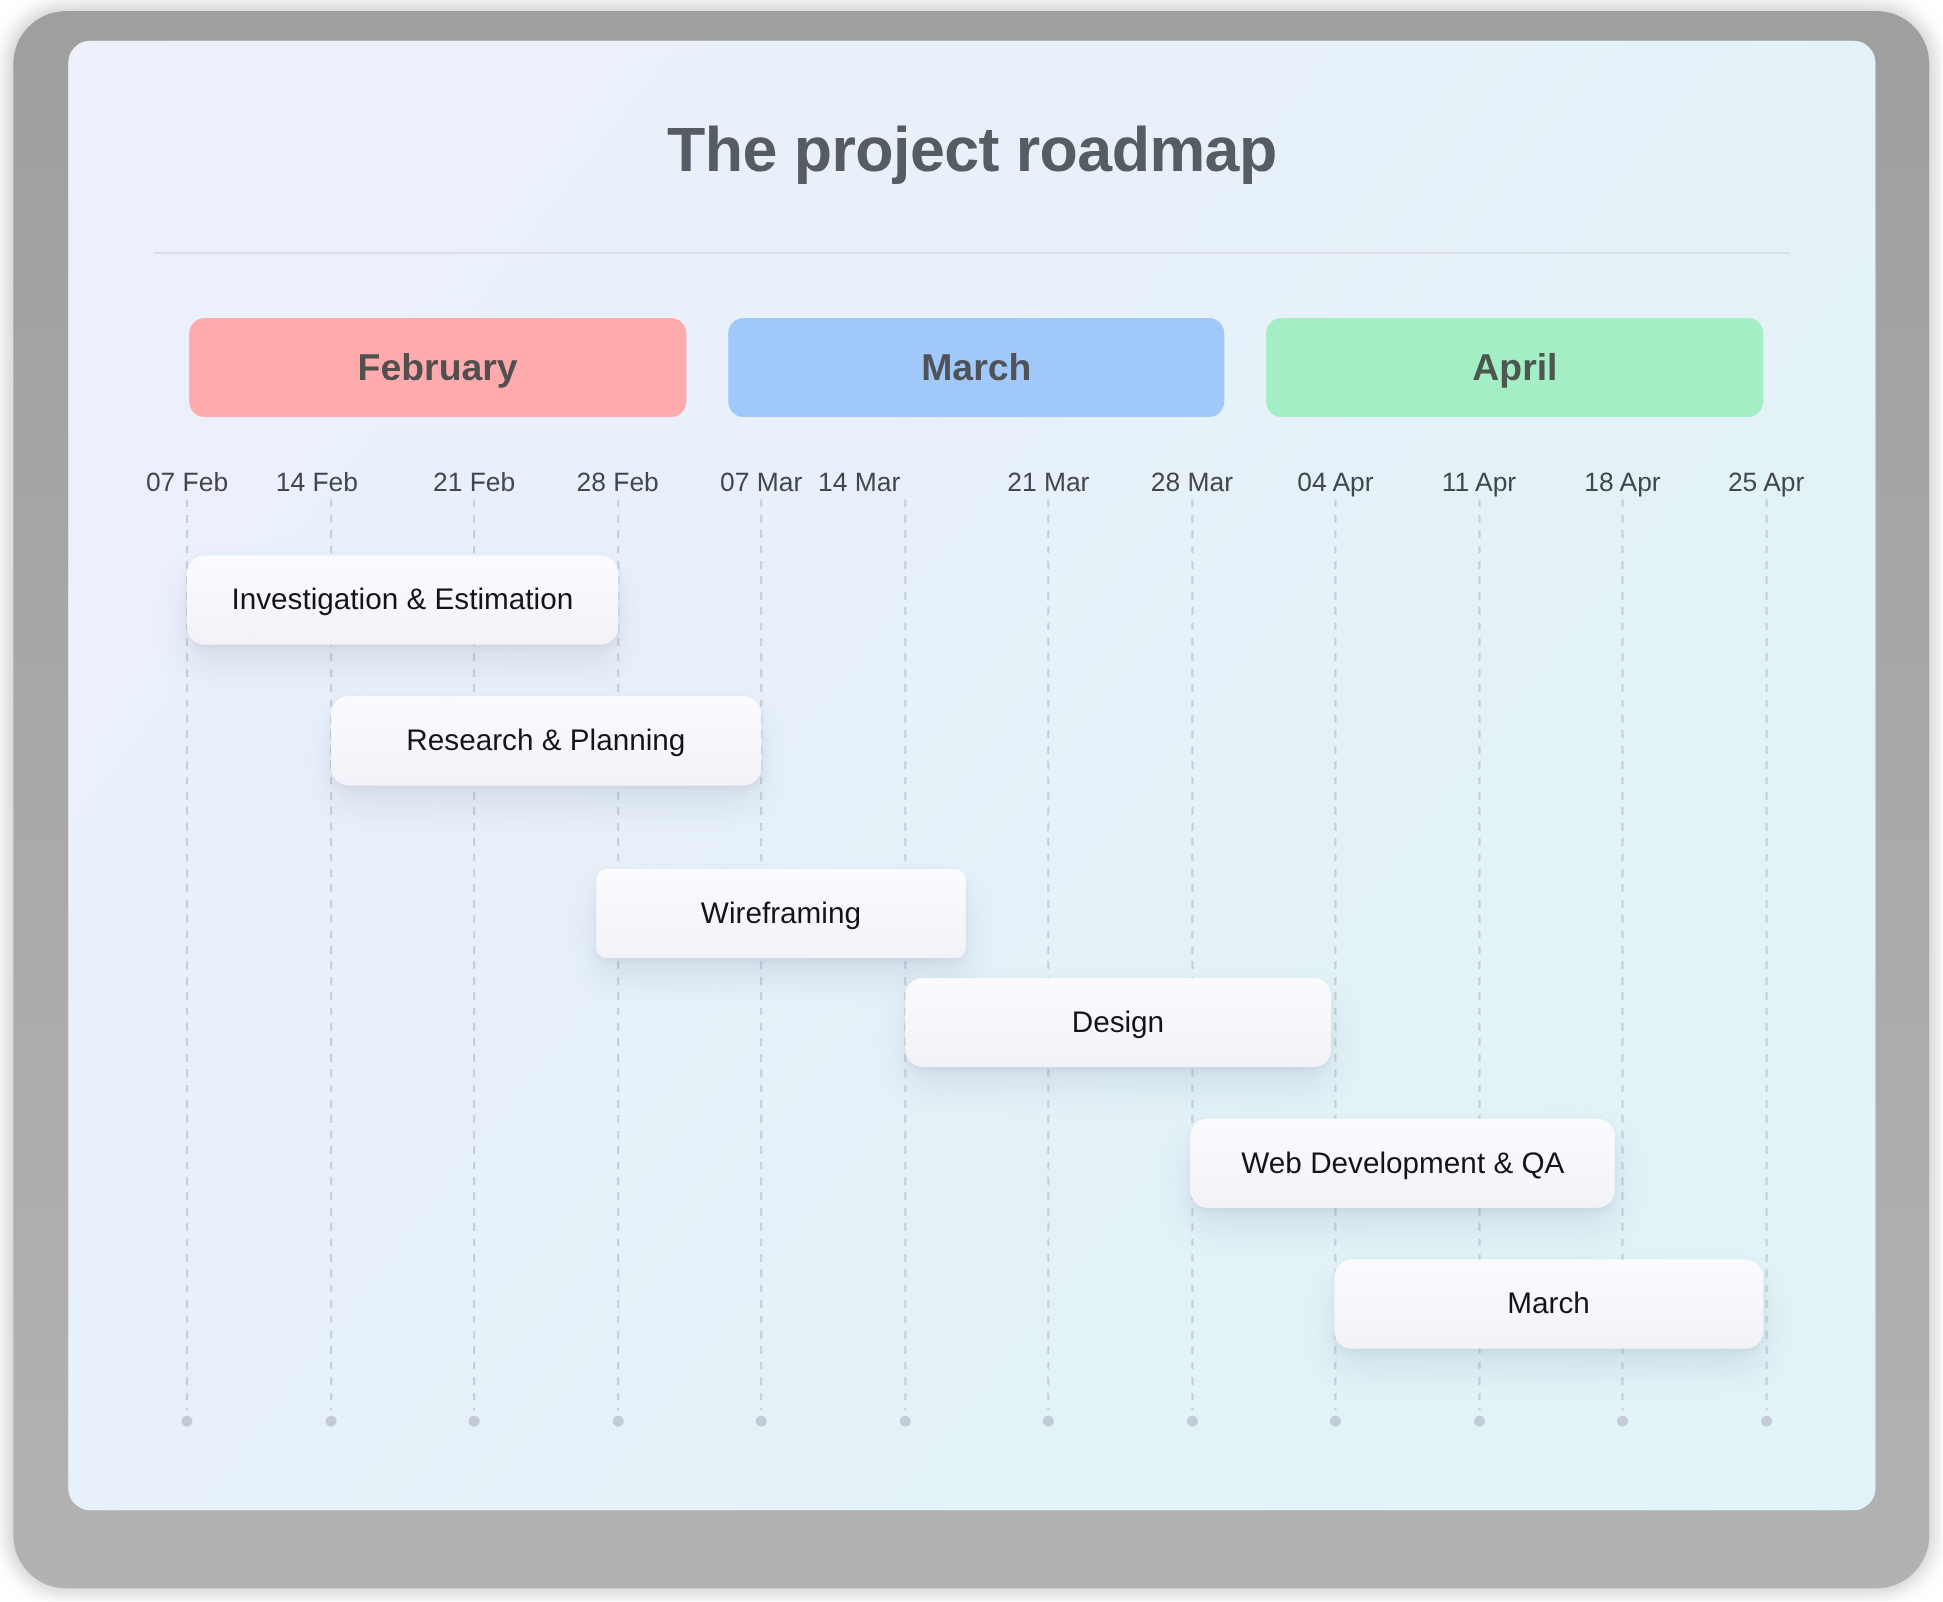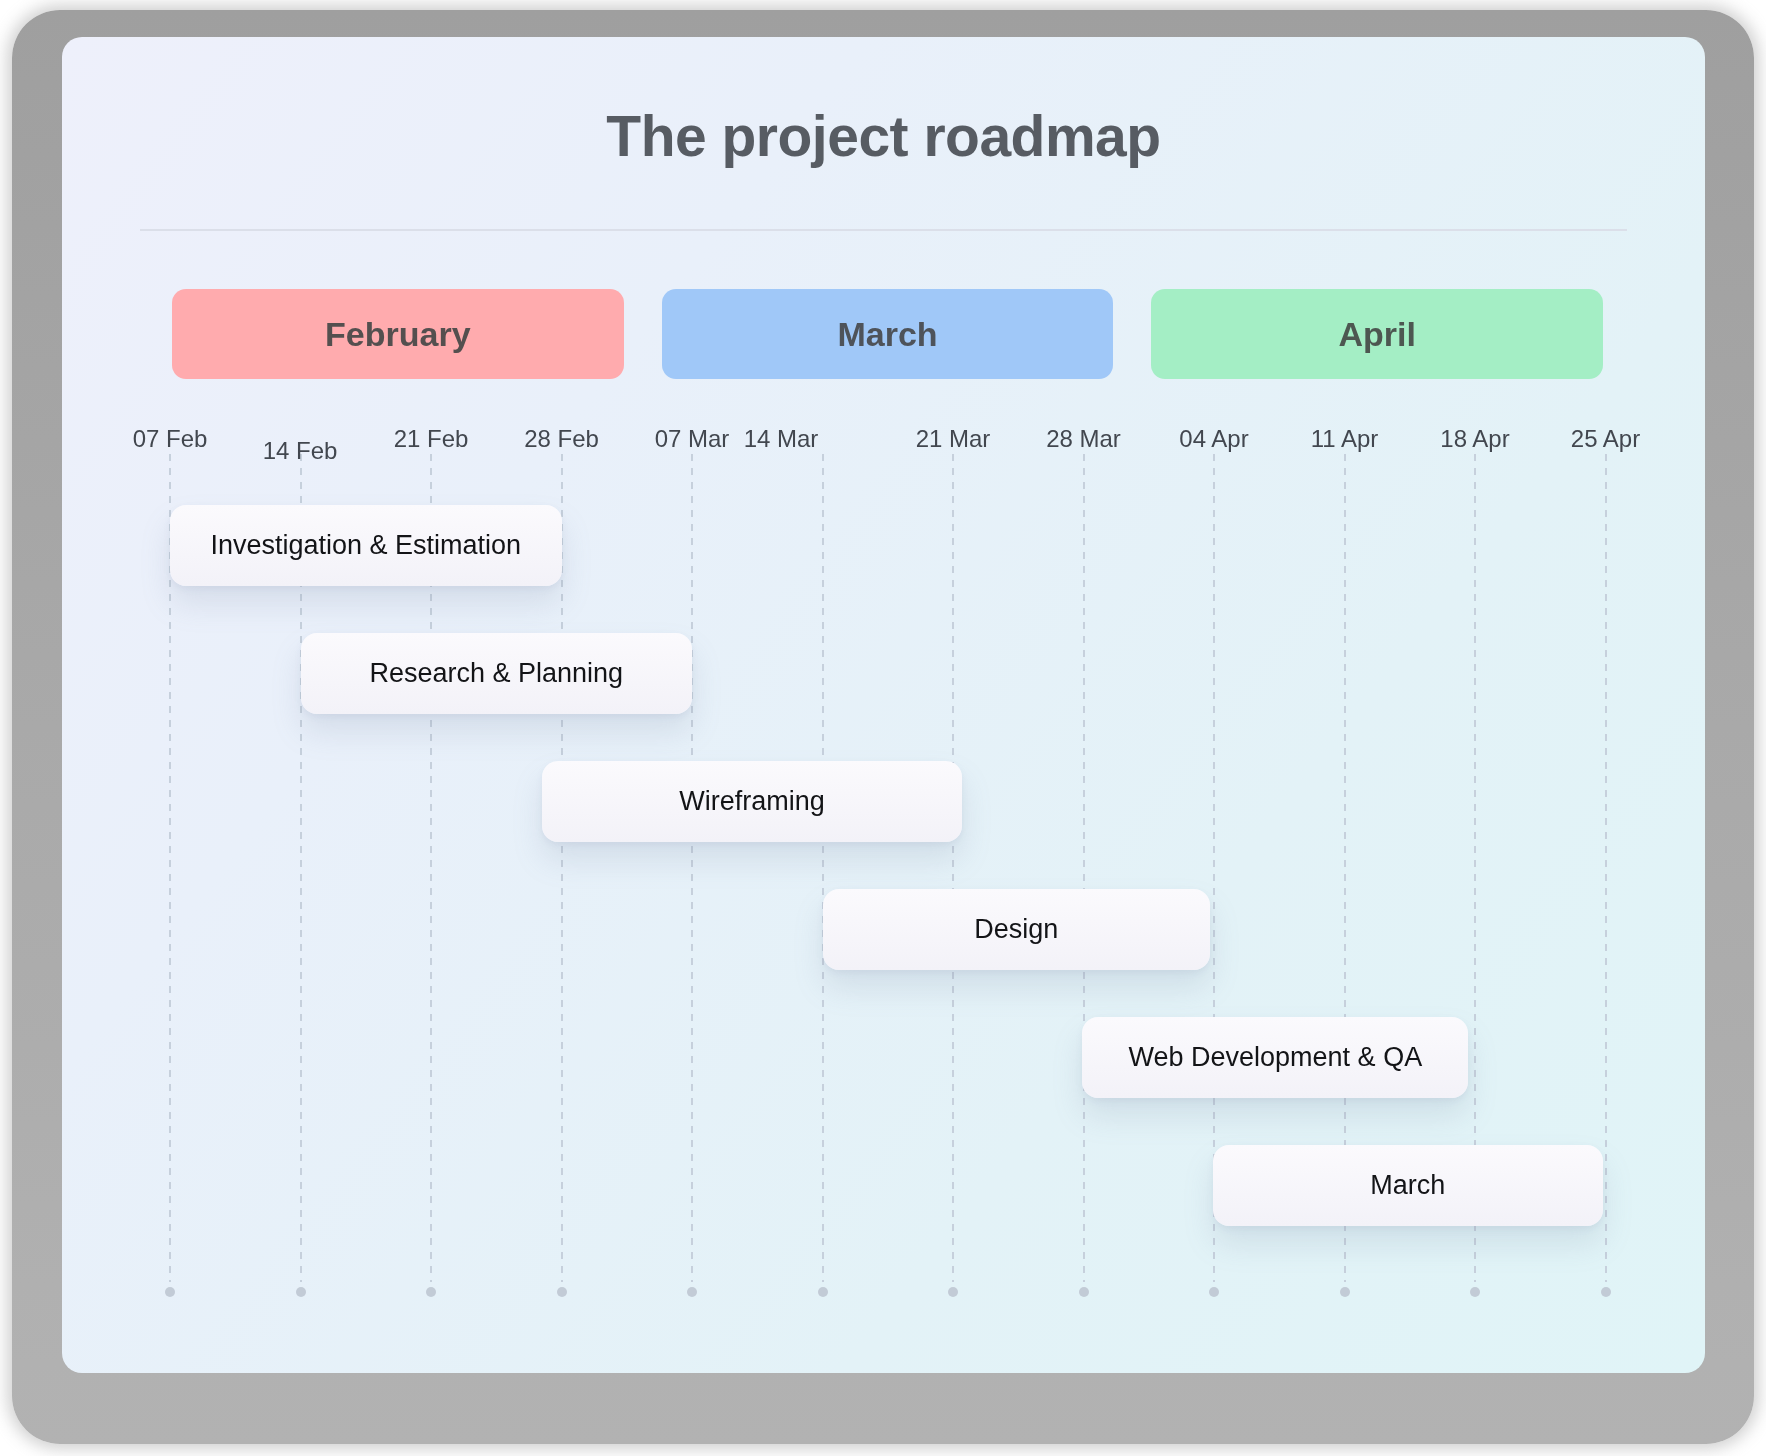--- a/index.html
+++ b/index.html
@@ -47,21 +47,21 @@
           <div class="month-box" style="background: rgb(164, 238, 197); color: rgb(77, 87, 81);">
             <span>April</span>
           </div>
         </div>
       <div class="chart" id="chart">
           <div class="gridline" style="left: 107px;"></div>
           <div class="gdot" style="left: 103px;"></div>
           <div class="tick" style="left: 108px;">07 Feb</div>
           <div class="gridline" style="left: 237.5px;"></div>
           <div class="gdot" style="left: 233.5px;"></div>
-          <div class="tick" style="left: 238px; margin-top: 12px;">14 Feb</div>
+          <div class="tick" style="left: 226px;">14 Feb</div>
           <div class="gridline" style="left: 368px;"></div>
           <div class="gdot" style="left: 364px;"></div>
           <div class="tick" style="left: 369px;">21 Feb</div>
           <div class="gridline" style="left: 498.5px;"></div>
           <div class="gdot" style="left: 494.5px;"></div>
           <div class="tick" style="left: 499.5px;">28 Feb</div>
           <div class="gridline" style="left: 629px;"></div>
           <div class="gdot" style="left: 625px;"></div>
           <div class="tick" style="left: 630px;">07 Mar</div>
           <div class="gridline" style="left: 759.5px;"></div>
@@ -84,21 +84,21 @@
           <div class="tick" style="left: 1413px;">18 Apr</div>
           <div class="gridline" style="left: 1542.5px;"></div>
           <div class="gdot" style="left: 1538.5px;"></div>
           <div class="tick" style="left: 1543.5px;">25 Apr</div>
           <div class="task" style="left: 108px; width: 391.5px; top: 468px;">
             <span>Investigation &amp; Estimation</span>
           </div>
           <div class="task" style="left: 238.5px; width: 391.5px; top: 596px; align-items: center;">
             <span>Research &amp; Planning</span>
           </div>
-          <div class="task" style="left: 479.925px; width: 420px; top: 724px;">
+          <div class="task" style="left: 479.925px; width: 336px; top: 753px; border-radius: 10px;">
             <span>Wireframing</span>
           </div>
           <div class="task" style="left: 760.5px; width: 387.585px; top: 852px;">
             <span>Design</span>
           </div>
           <div class="task" style="left: 1020.2px; width: 386.28px; top: 980px;">
             <span>Web Development &amp; QA</span>
           </div>
           <div class="task" style="left: 1150.69px; width: 390.195px; top: 1108px;">
             <span>March</span>

